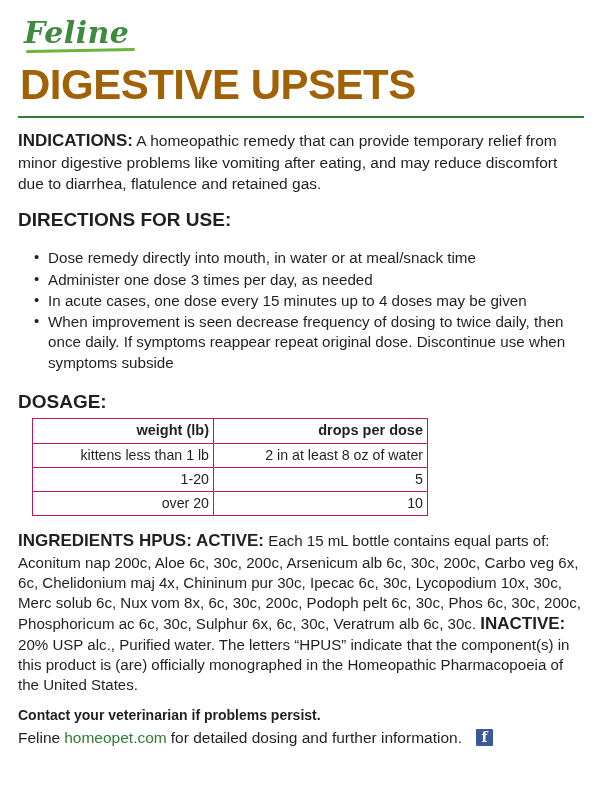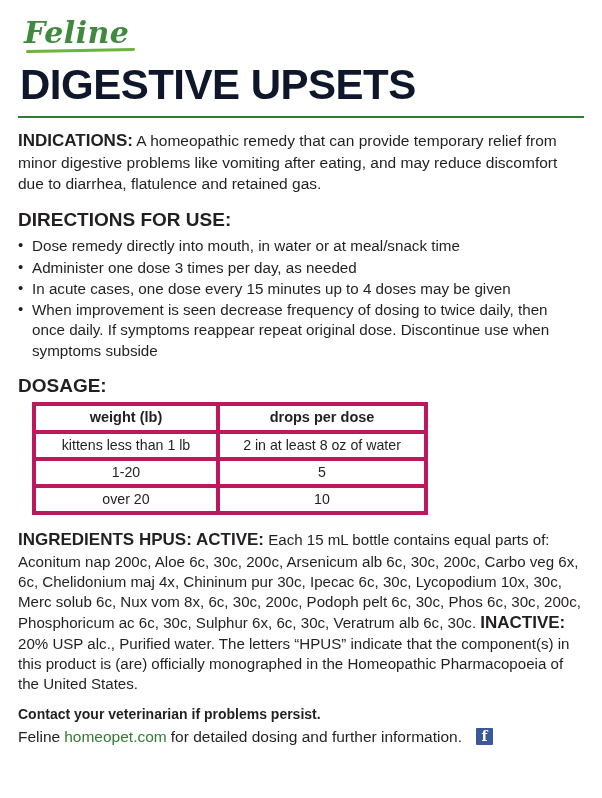--- a/index.html
+++ b/index.html
@@ -44,21 +44,21 @@
     background: #6cb33f;
     border-radius: 2px;
     transform: rotate(-1.2deg);
   }
   
   .title {
     font-family: "Liberation Sans", sans-serif;
     font-weight: bold;
     font-size: 42px;
     letter-spacing: -0.5px;
-    color: #0f172a;
+    color: #a16207;
     line-height: 1;
     margin: 16px 0 0 2px;
     text-transform: uppercase;
   }
   .title-rule {
     border: none;
     border-top: 2px solid #2f7d32;
     margin: 10px 0 12px 0;
   }
   
@@ -71,21 +71,21 @@
     font-weight: bold;
     font-size: 17px;
   }
   .subhead {
     font-weight: bold;
     font-size: 19px;
     margin: 2px 0 4px 0;
   }
   ul.bullets {
     list-style: none;
-    margin: 0;
+    margin: 16px;
     padding: 0;
   }
   ul.bullets li {
     position: relative;
     padding-left: 14px;
     margin-bottom: 1px;
     font-size: 15.2px;
     line-height: 1.33;
   }
   ul.bullets li::before {
@@ -99,22 +99,22 @@
   .dosage-wrap {
     margin: 4px 0 14px 0;
     padding-left: 14px;
   }
   table.dosage {
     border-collapse: collapse;
     width: 396px;
     font-size: 14.2px;
   }
   table.dosage th, table.dosage td {
-    border: 4px solid #be185d;
-    text-align: center;
+    border: 1px solid #be185d;
+    text-align: right;
     padding: 2px 4px;
   }
   table.dosage th {
     font-weight: bold;
     font-size: 14.5px;
   }
   table.dosage td.wcol { width: 172px; }
   
   .ingredients {
     font-size: 15.1px;

